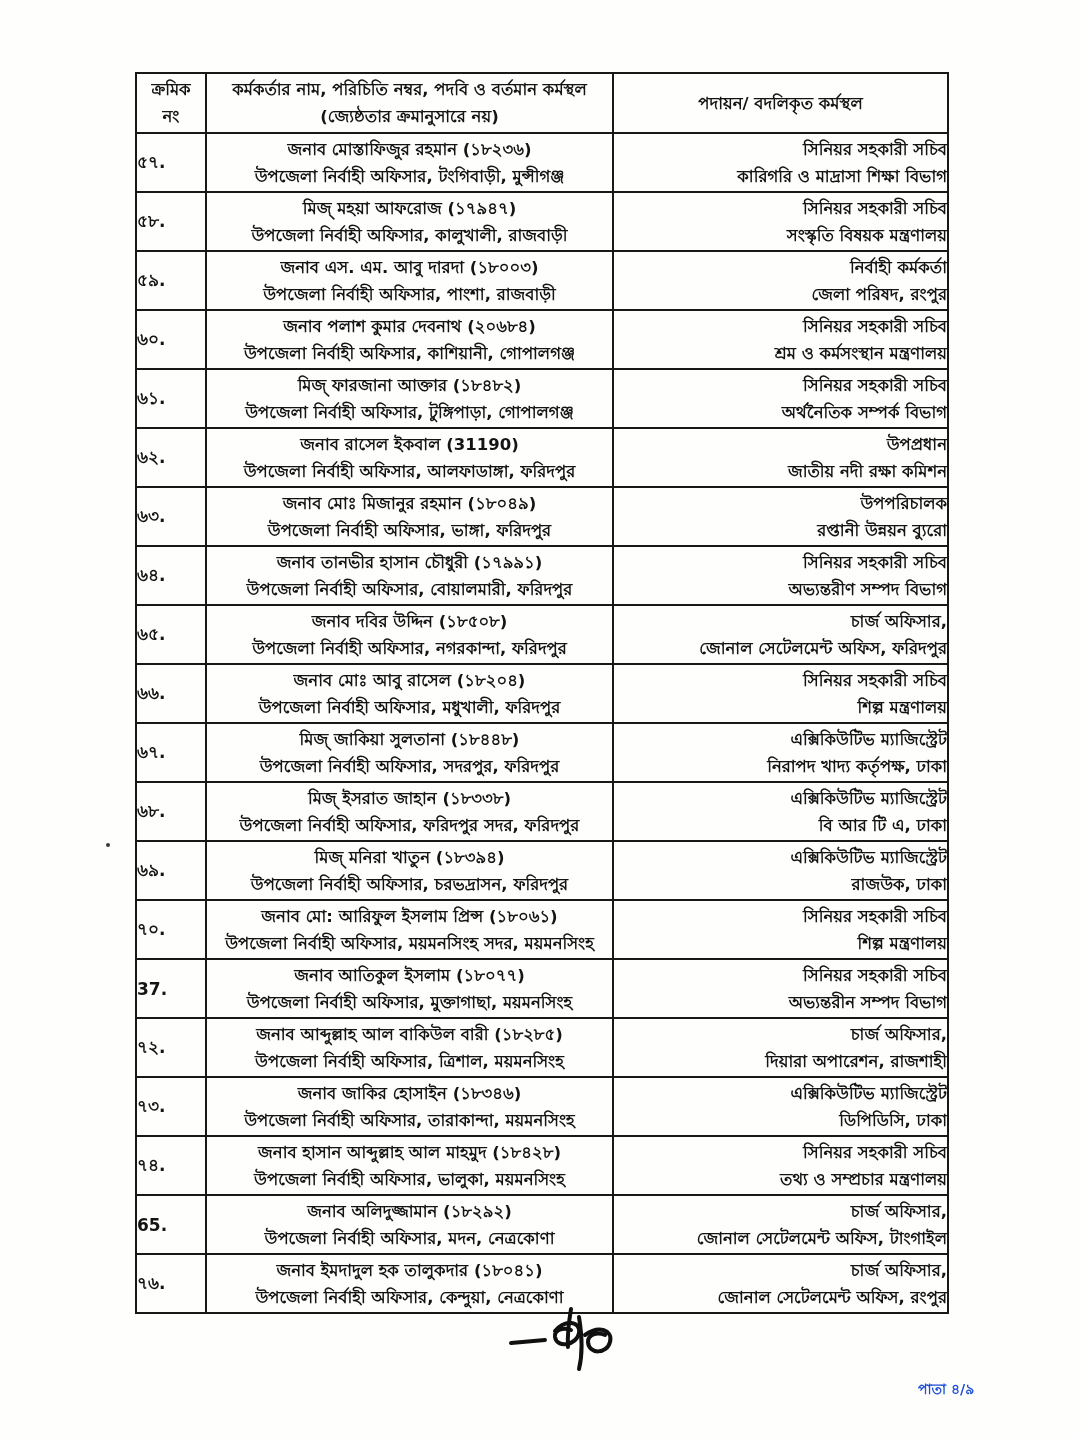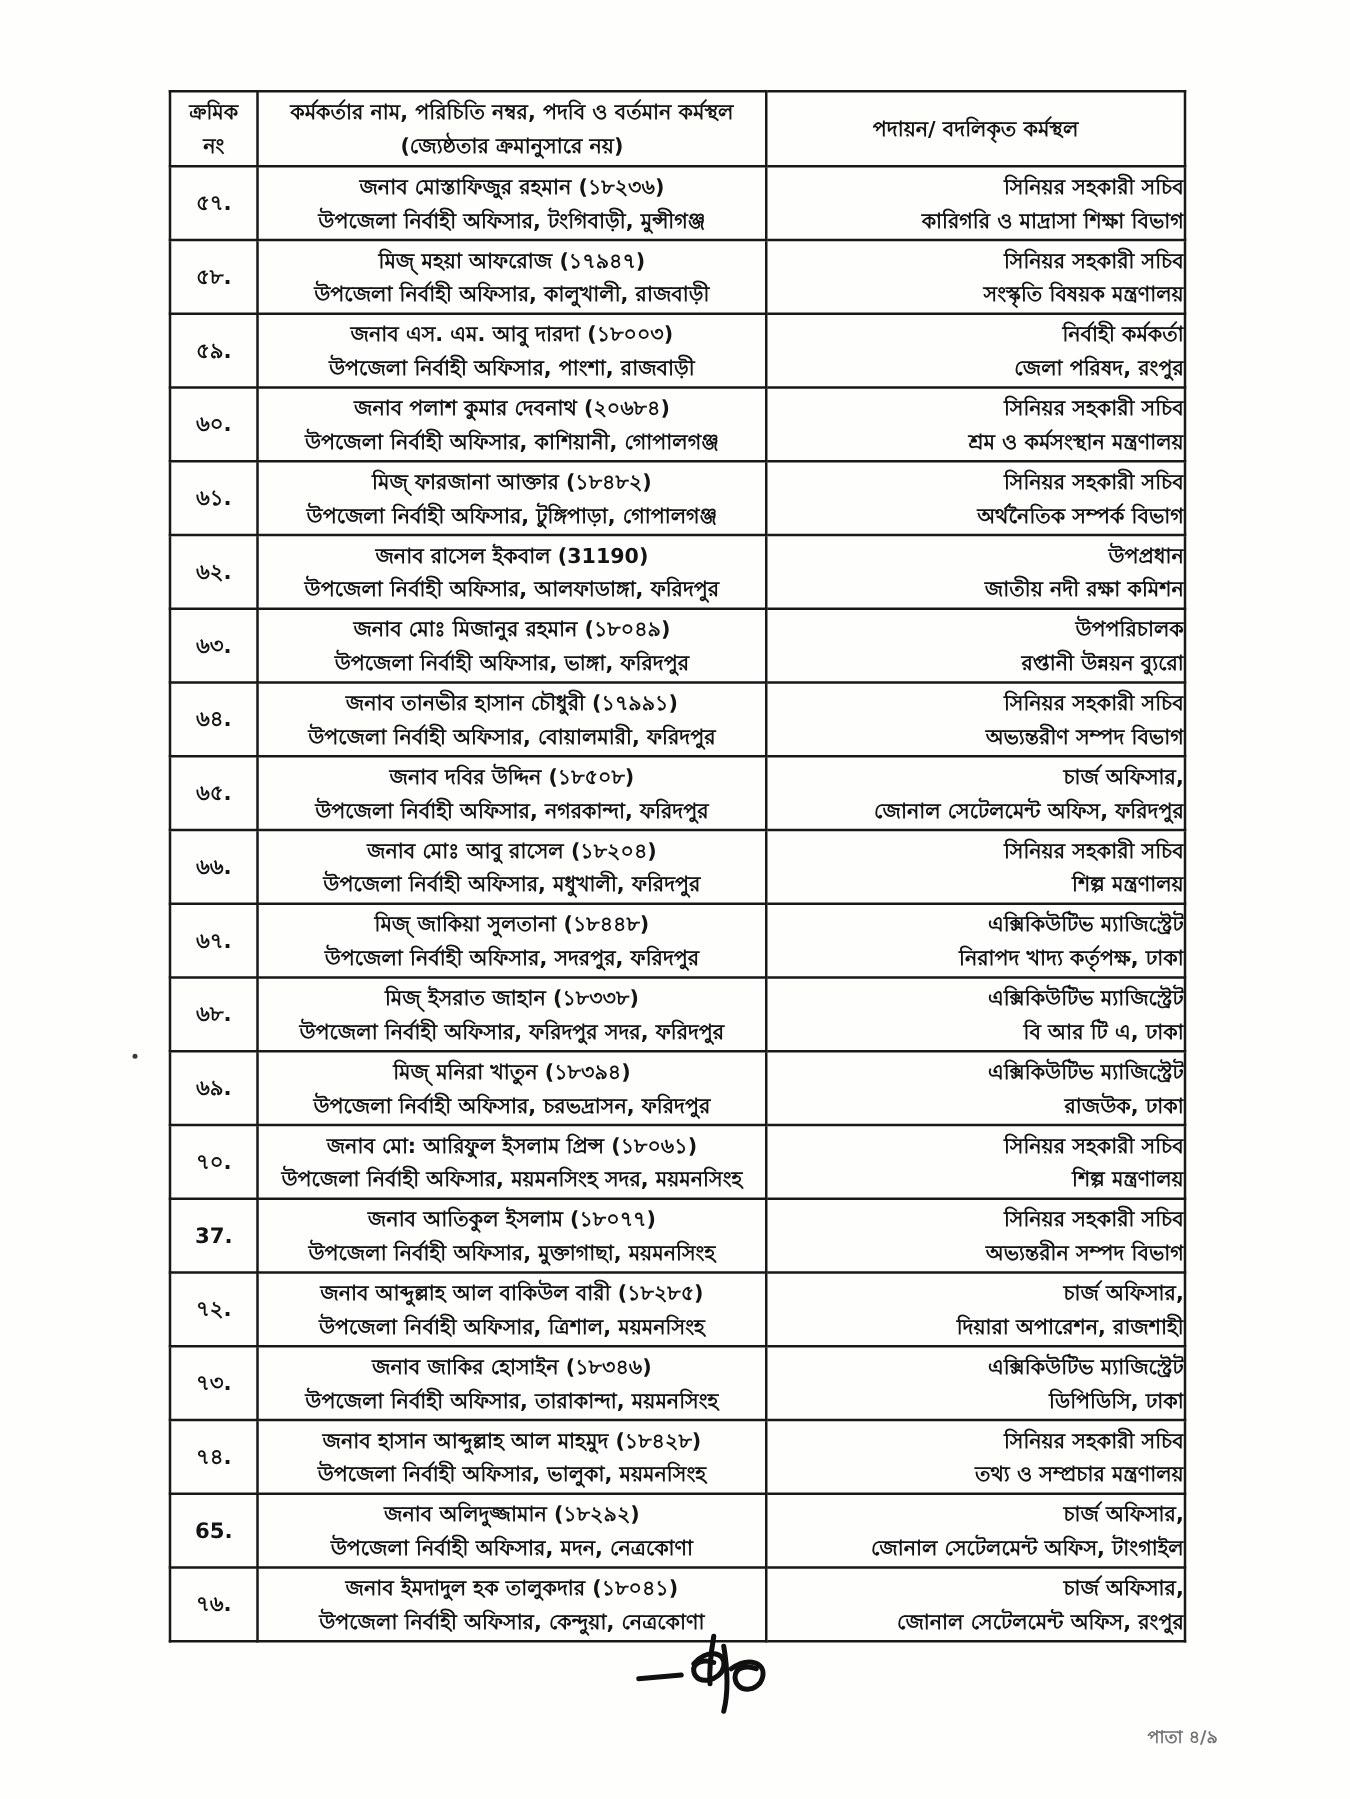--- a/index.html
+++ b/index.html
@@ -35,21 +35,21 @@
   table.transfer thead tr { height: 50px; }
   table.transfer th {
     font-size: 16.5px;
     font-weight: bold;
     text-align: center;
     line-height: 27px;
     padding: 2px 6px;
   }
   table.transfer tbody tr { height: 59px; }
   td.sl {
-    text-align: center;
+    text-align: left;
     font-size: 17px;
     font-weight: bold;
   }
   td.officer { padding: 3px 6px 3px 14px; }
   td.posting { padding: 3px 8px; text-align: center; }
   td .line {
     font-size: 16.5px;
     font-weight: bold;
     line-height: 27px;
     white-space: nowrap;
@@ -63,21 +63,21 @@
     top: 1303px;
     width: 135px;
     height: 72px;
   }
   .footer-page {
     position: absolute;
     left: 918px;
     top: 1378px;
     font-size: 14px;
     font-weight: bold;
-    color: #737373;
+    color: #1d4ed8;
   }
   .scan-dot {
     position: absolute;
     left: 106px;
     top: 843px;
     width: 4px;
     height: 4px;
     border-radius: 50%;
     background: #3a3a3a;
   }

